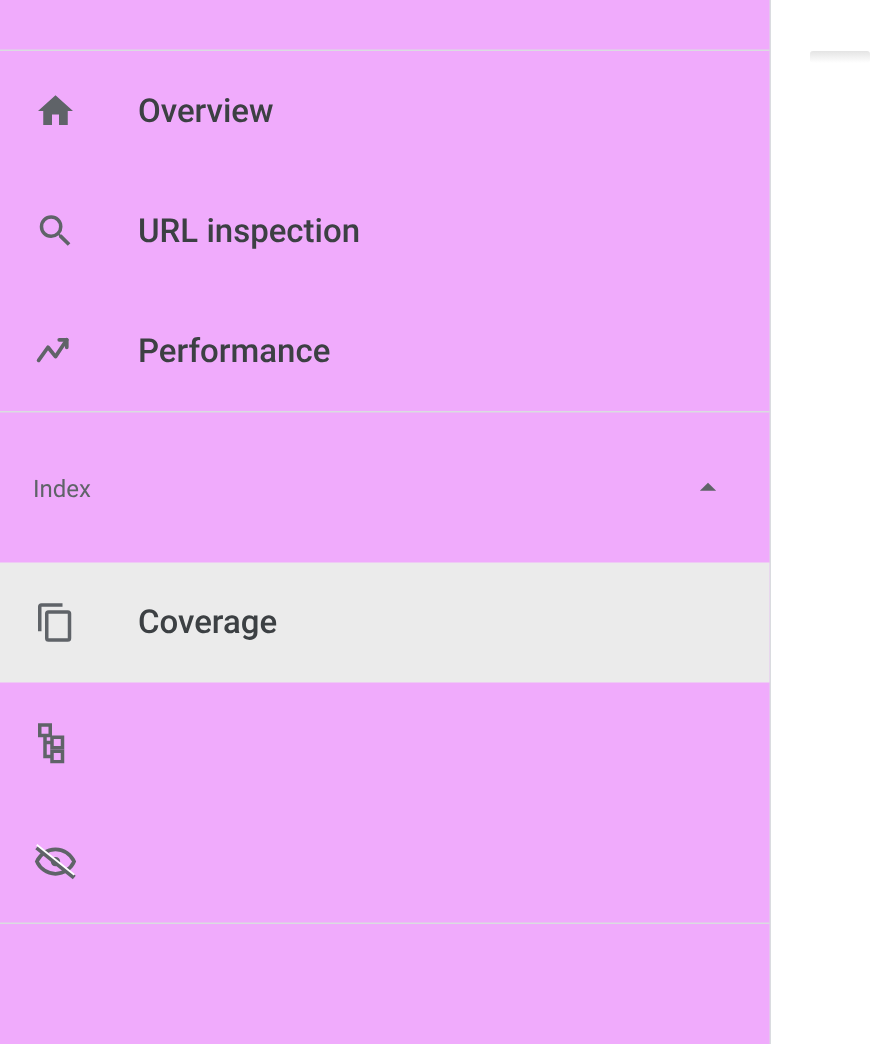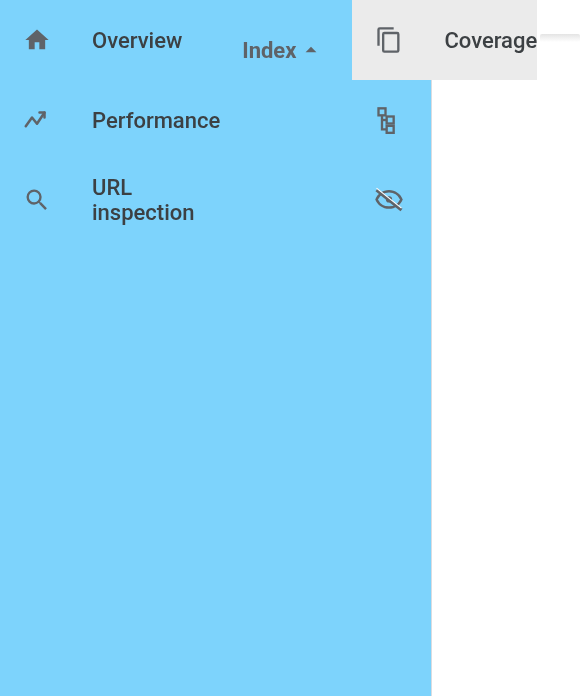--- a/index.html
+++ b/index.html
@@ -5,26 +5,26 @@
     * { box-sizing: border-box; margin: 0; padding: 0; }
     html, body {
       width: 580px; height: 696px;
       font-family: Roboto, "Helvetica Neue", Arial, sans-serif;
       background: #fff;
       color: #5f6368;
       overflow: hidden;
       position: relative;
     }
     .sidebar {
-      width: 432px;
+      width: 514px;
       height: 100%;
-      background: #7dd3fc;
+      background: #f0abfc;
       border-right: 1px solid #dadce0;
       display: flex;
-      flex-direction: row;
+      flex-direction: column;
     }
     .spacer-top {
       height: 34px;
       border-bottom: 1px solid #dadce0;
     }
     .nav-section { }
     .nav-item {
       display: flex;
       align-items: center;
       height: 80px;
@@ -54,22 +54,22 @@
       width: 100%;
     }
     .section-header {
       display: flex;
       align-items: center;
       height: 100px;
       padding: 0 26px 0 22px;
       cursor: pointer;
     }
     .section-header .title {
-      font-size: 22px;
-      font-weight: 700;
+      font-size: 16px;
+      font-weight: 400;
       color: #5f6368;
       flex: 1;
     }
     .section-header .chev {
       width: 30px; height: 30px;
       display: inline-flex; align-items:center; justify-content:center;
     }
     svg { display: block; }
     .page-shadow {
       position: absolute;
@@ -94,35 +94,35 @@
       <span class="icon">
         <svg viewBox="0 0 24 24" width="28" height="28">
             <path fill="#5f6368" d="M10 20v-6h4v6h5v-8h3L12 3 2 12h3v8z"></path>
           </svg>
       </span>
       <span class="label">Overview</span>
     </div>
 
     <div class="nav-item">
       <span class="icon">
+        <svg viewBox="0 0 24 24" width="28" height="28">
+            <path fill="#5f6368" d="M15.5 14h-.79l-.28-.27A6.47 6.47 0 0016 9.5 6.5 6.5 0 109.5 16a6.47 6.47 0 004.23-1.57l.27.28v.79l5 4.99L20.49 19l-4.99-5zm-6 0A4.5 4.5 0 1114 9.5 4.49 4.49 0 019.5 14z"></path>
+          </svg>
+      </span>
+      <span class="label">URL inspection</span>
+    </div>
+
+    <div class="nav-item">
+      <span class="icon">
         <svg viewBox="0 0 24 24" width="30" height="30">
             <path fill="none" stroke="#5f6368" stroke-width="2" stroke-linecap="round" stroke-linejoin="round" d="M3 17l5-7 4 5 6-9"></path>
             <path fill="none" stroke="#5f6368" stroke-width="2" stroke-linecap="round" stroke-linejoin="round" d="M14 6h4v4"></path>
           </svg>
       </span>
       <span class="label">Performance</span>
-    </div>
-
-    <div class="nav-item">
-      <span class="icon">
-        <svg viewBox="0 0 24 24" width="28" height="28">
-            <path fill="#5f6368" d="M15.5 14h-.79l-.28-.27A6.47 6.47 0 0016 9.5 6.5 6.5 0 109.5 16a6.47 6.47 0 004.23-1.57l.27.28v.79l5 4.99L20.49 19l-4.99-5zm-6 0A4.5 4.5 0 1114 9.5 4.49 4.49 0 019.5 14z"></path>
-          </svg>
-      </span>
-      <span class="label">URL inspection</span>
     </div>
 
   </div>
 
   <div class="divider"></div>
 
   <div class="section-header">
     <span class="title">Index</span>
     <span class="chev">
       <svg viewBox="0 0 24 24" width="26" height="26">

